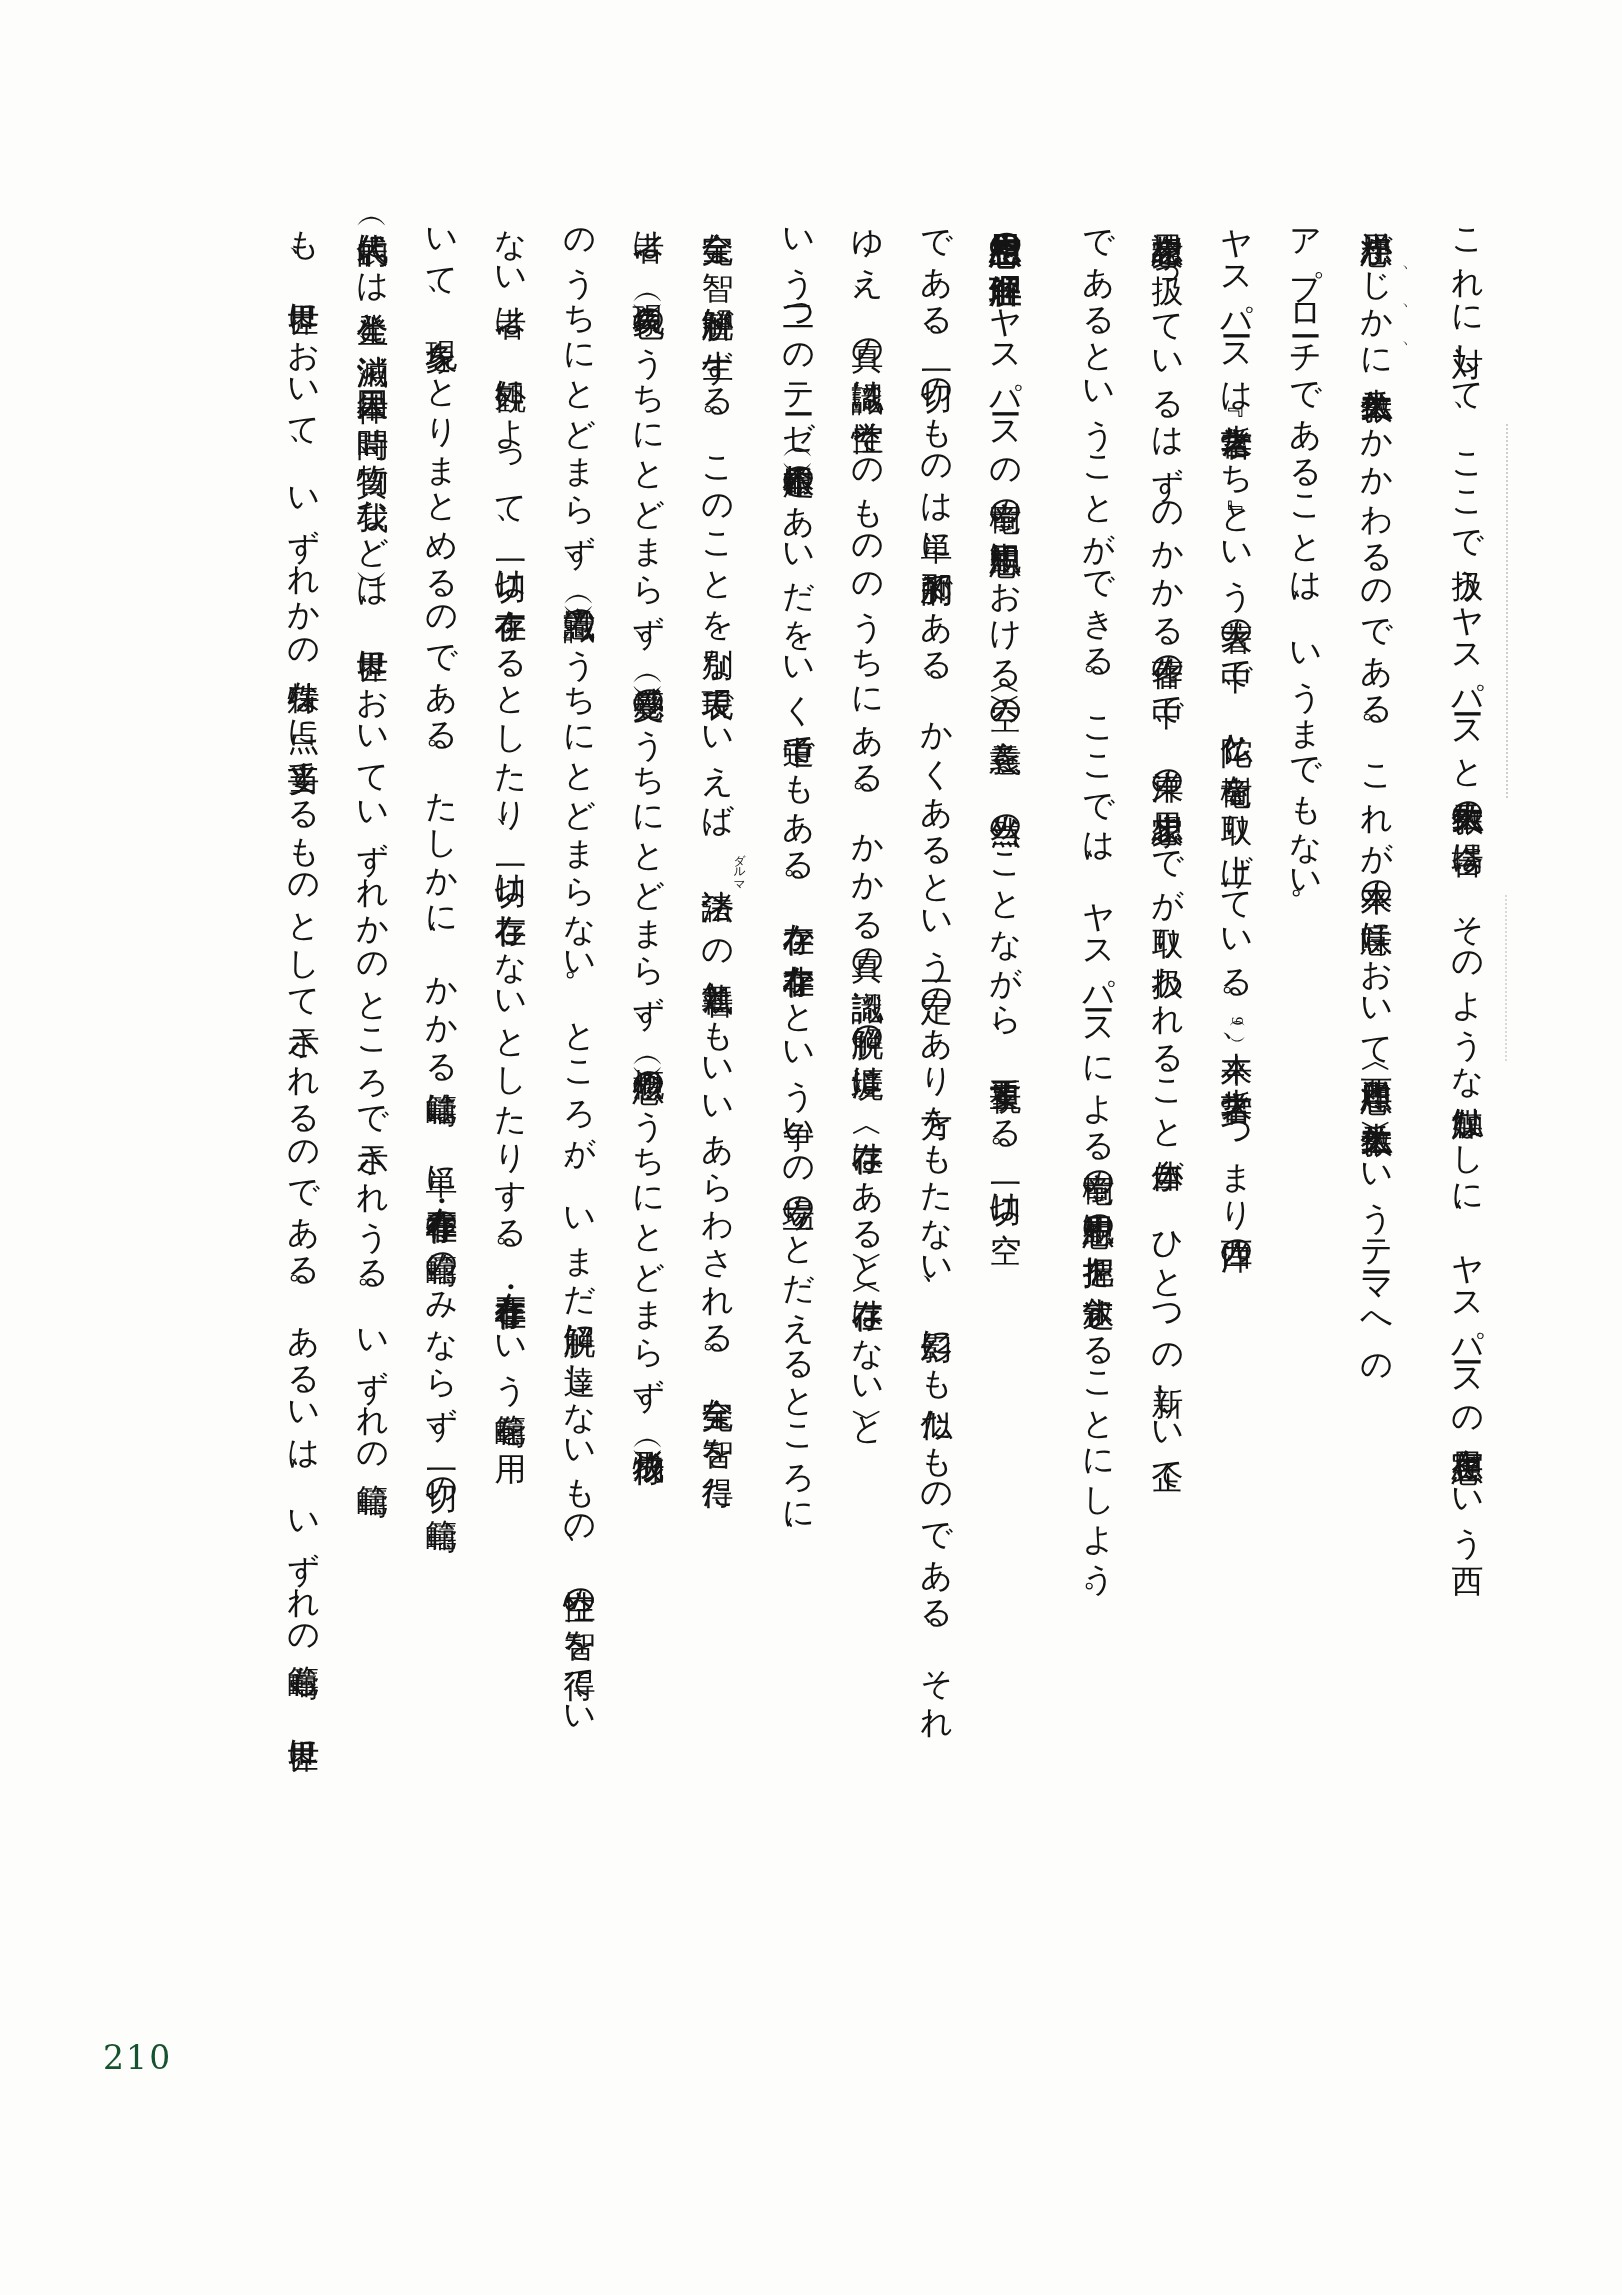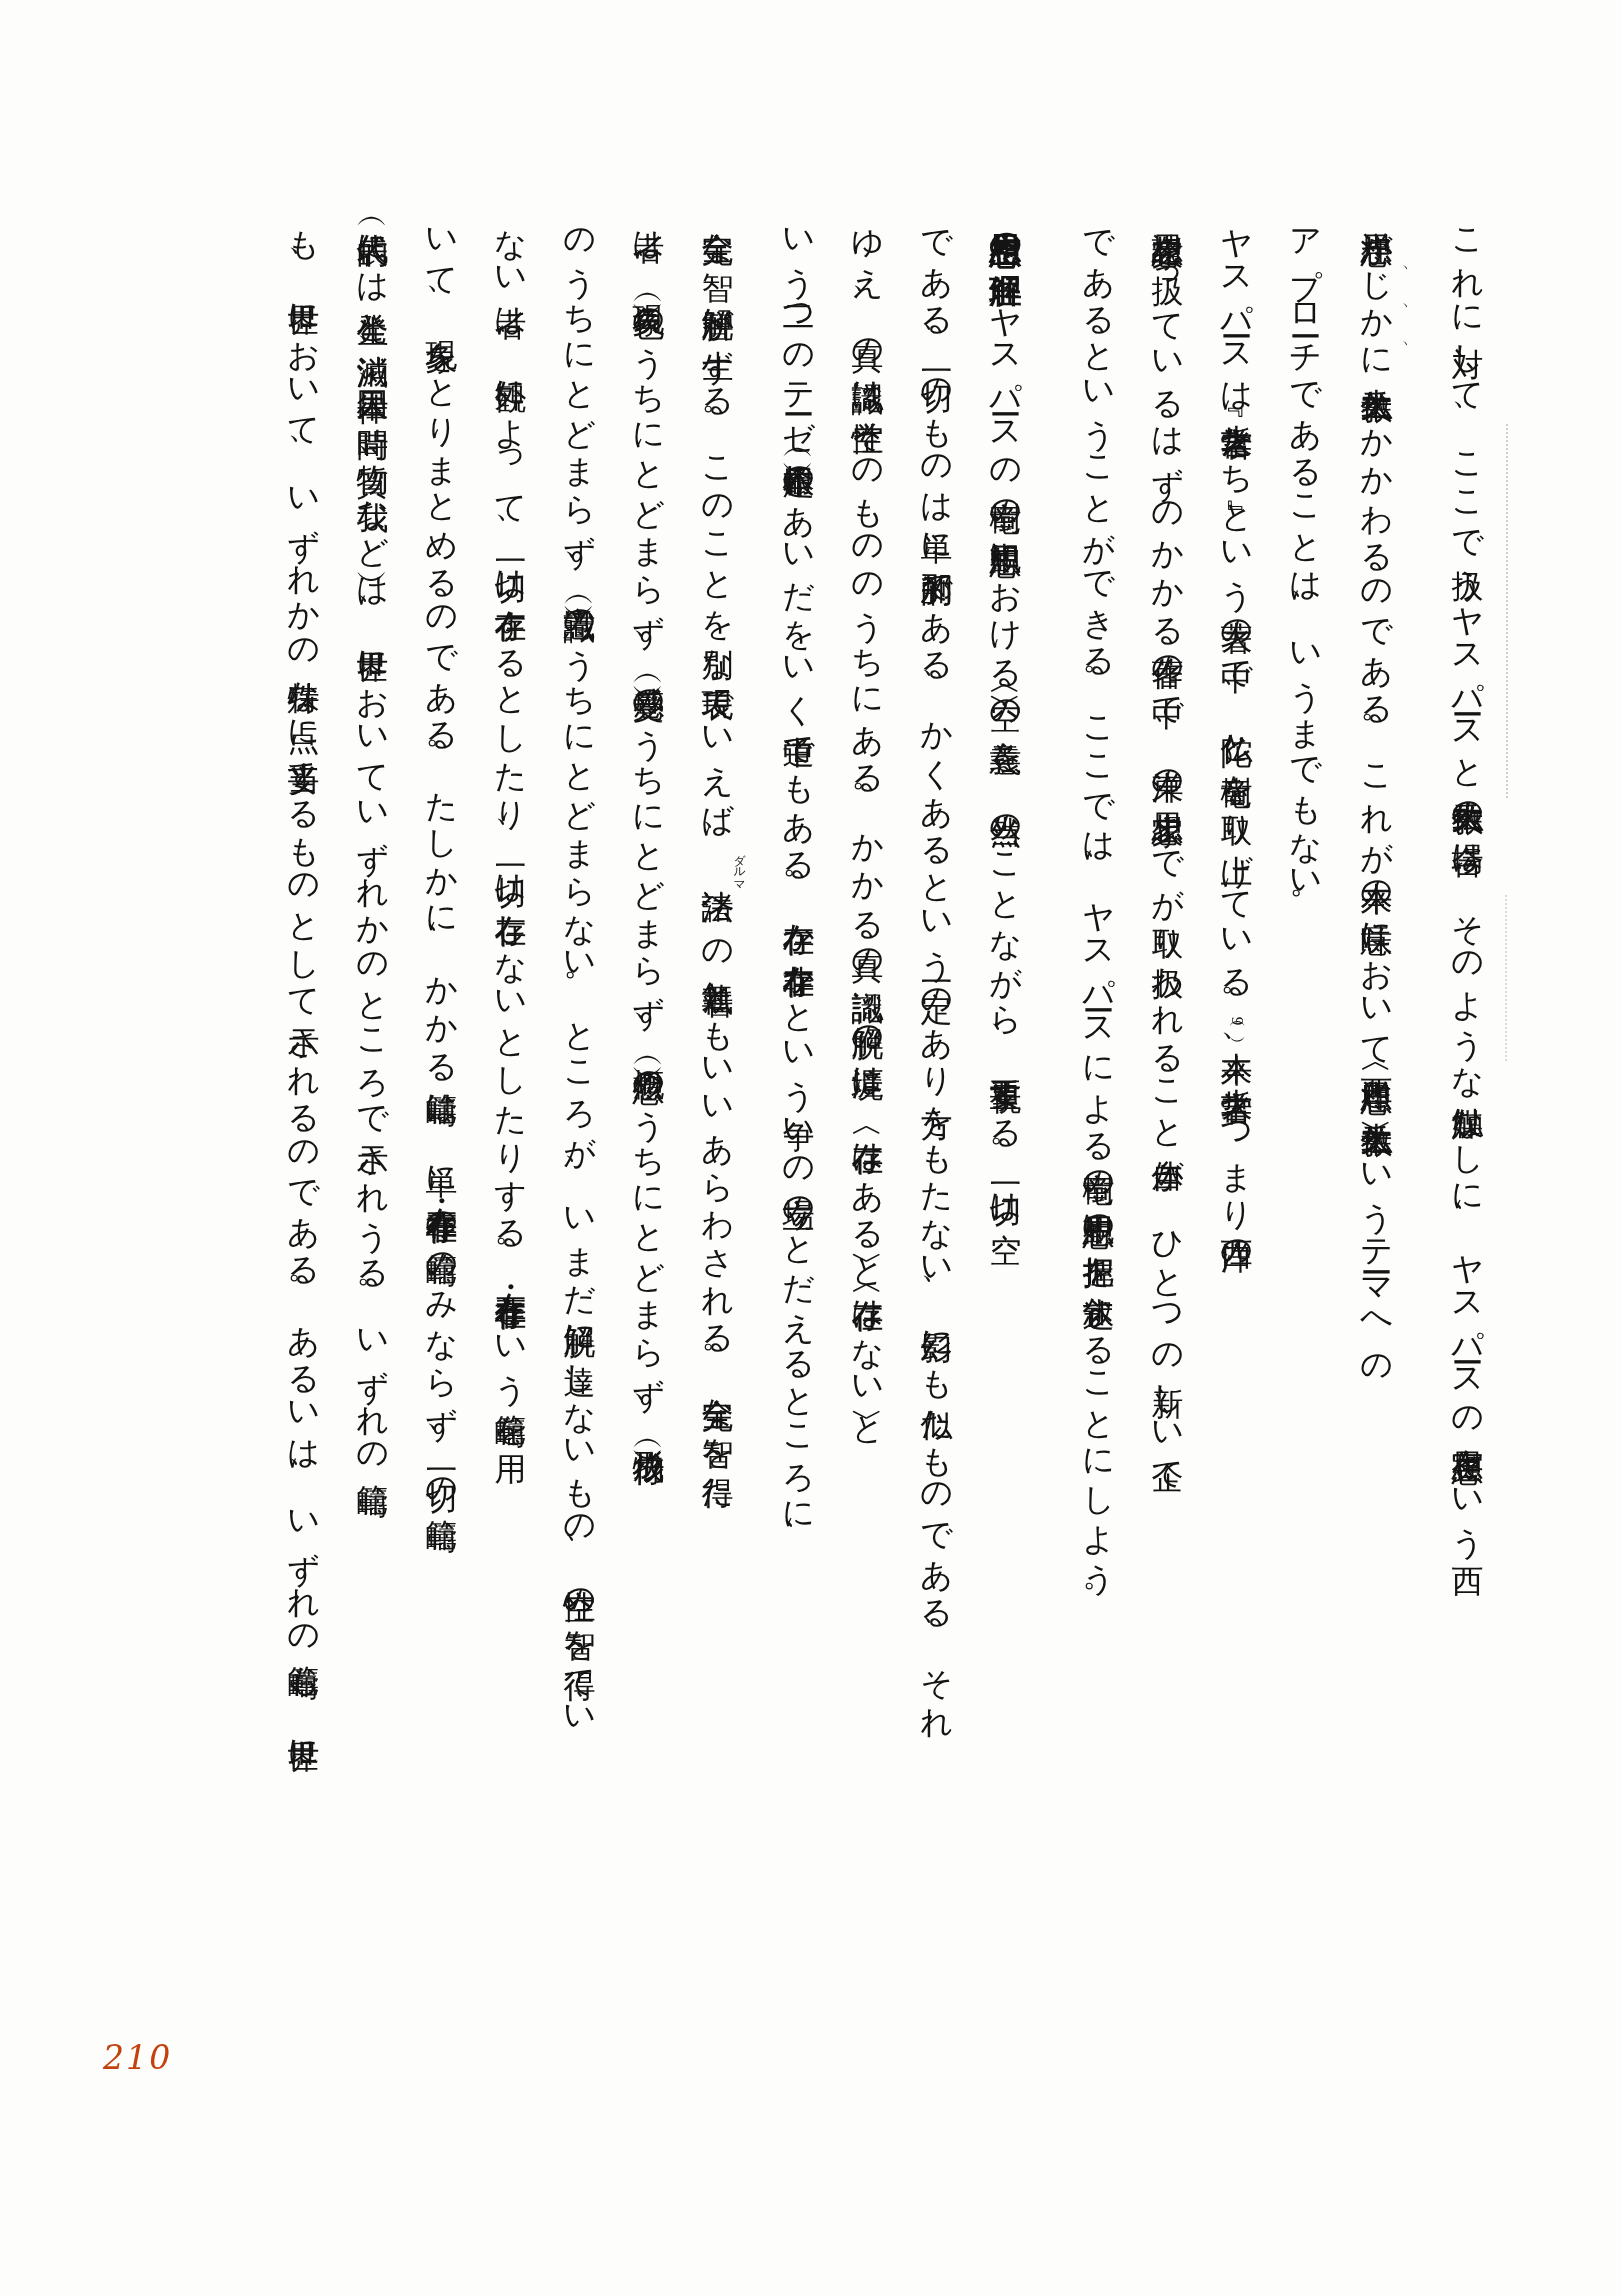--- a/index.html
+++ b/index.html
@@ -50,23 +50,22 @@
   rt {
     font-size: 11.8px;
     letter-spacing: 0;
     font-family: "Liberation Sans", "DejaVu Sans", sans-serif;
   }
   .page-number {
     position: absolute;
     left: 103px;
     top: 2038px;
     font-size: 33px;
-    font-style: italic;
     font-family: "DejaVu Serif", serif;
-    color: #c2410c;
+    color: #14532d;
     letter-spacing: 2.1px;
   }
   
   .scan-artifact {
     position: absolute;
     width: 0;
     border-left: 2.1px dotted #8a8a8a;
     opacity: 0.4;
   }
   .artifact-1 { left: 1506px; top: 424px;  height: 374px; }

